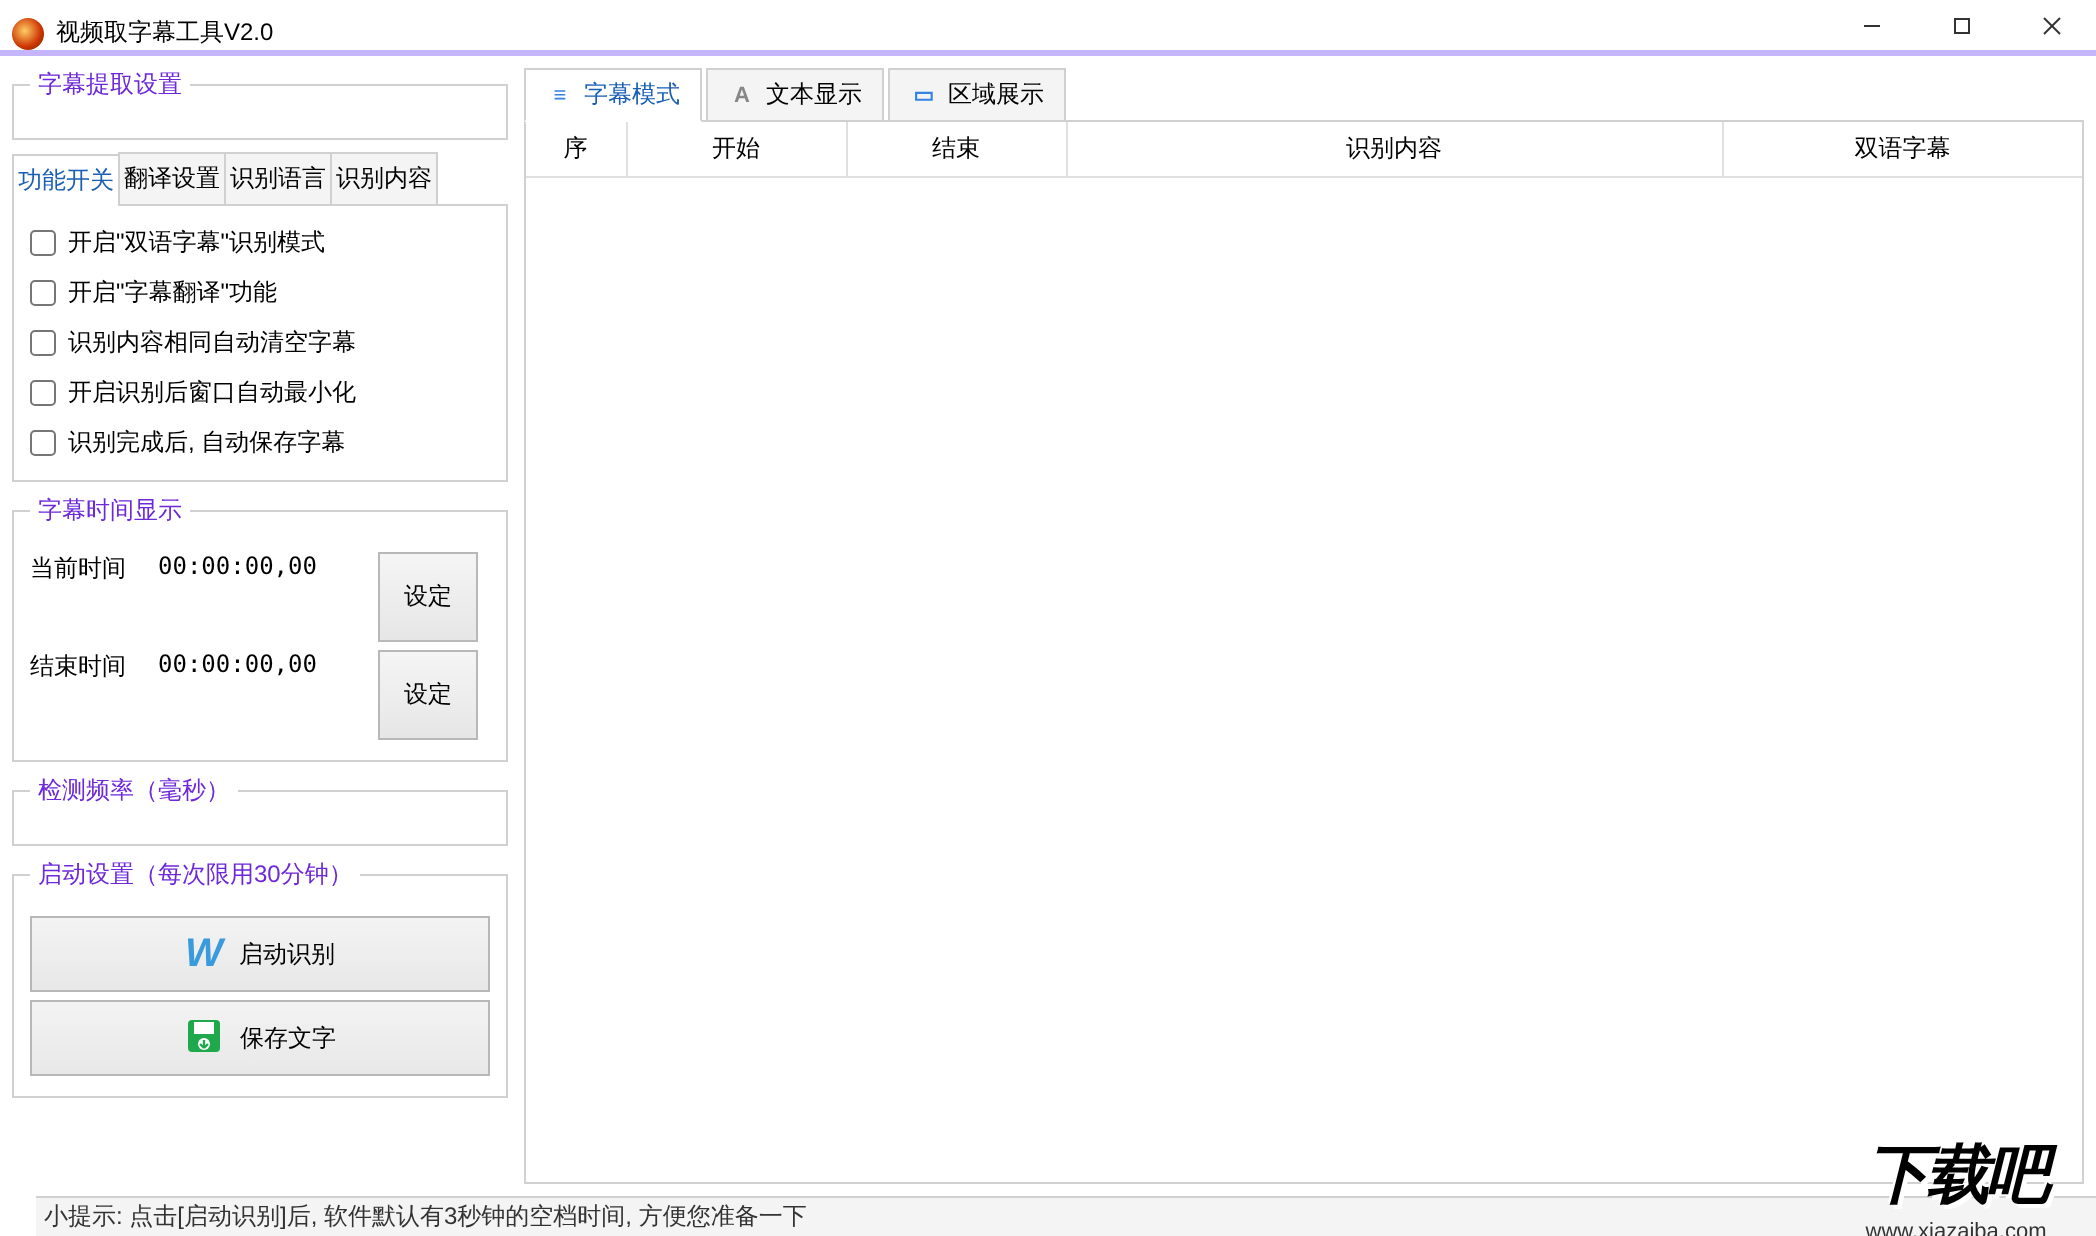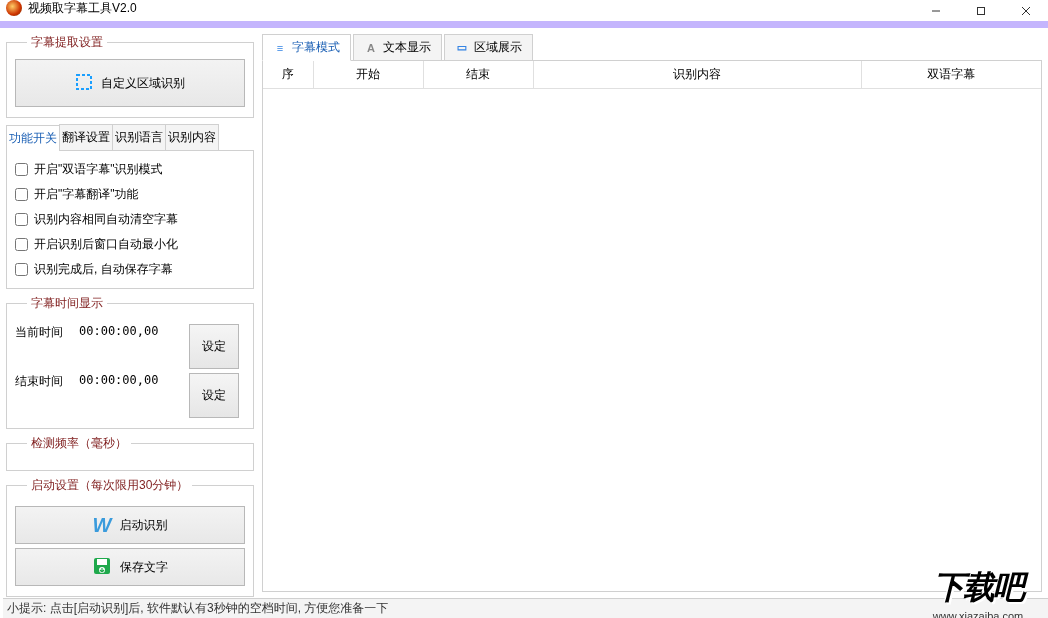--- a/index.html
+++ b/index.html
@@ -1,32 +1,32 @@
 <!DOCTYPE html>
 <html><head>
 <meta charset="utf-8">
 <style>
 * { box-sizing: border-box; margin: 0; padding: 0; font-family: "Microsoft YaHei", "SimSun", Arial, sans-serif; font-size: 12px; }
 body { background: #fff; width: 1048px; height: 618px; overflow: hidden; position: relative; }
 
 
-.titlebar { height: 28px; background: #fff; border-bottom: 7px solid #c4b5fd; display: flex; align-items: flex-start; padding-left: 6px; }
+.titlebar { height: 28px; background: #fff; border-bottom: 3px solid #c4b5fd; display: flex; align-items: flex-end; padding-left: 6px; }
 .titlebar .app-icon { width: 16px; height: 16px; margin-right: 6px; border-radius: 50%; background: radial-gradient(circle at 40% 40%, #ffcc66 0%, #cc3300 60%, #663300 100%); }
 .titlebar .title-text { flex: 1; color: #000; font-size: 12px; }
 .win-btns { display: flex; height: 100%; }
 .win-btn { width: 45px; height: 100%; display: flex; align-items: center; justify-content: center; color: #333; }
 
 
 .content { display: flex; height: calc(100% - 28px - 20px); }
 .left-panel { width: 262px; padding: 6px 8px 6px 6px; display: flex; flex-direction: column; gap: 6px; }
 .right-panel { flex: 1; padding: 6px 6px 6px 0; display: flex; flex-direction: column; }
 
 
 fieldset { border: 1px solid #d0d0d0; padding: 8px 8px 10px 8px; }
-legend { padding: 0 4px; color: #7f1d1d; font-size: 12px; margin-left: 12px; }
+legend { padding: 0 4px; color: #6d28d9; font-size: 12px; }
 
 
 .big-btn { width: 100%; height: 48px; background: linear-gradient(#f3f3f3, #e8e8e8); border: 1px solid #b8b8b8; display: flex; align-items: center; justify-content: center; gap: 8px; cursor: pointer; }
 
 
 .tabs-row { display: flex; border-bottom: 1px solid #d0d0d0; }
 .tab-sm { padding: 4px 2px; border: 1px solid #d0d0d0; border-bottom: none; background: #f4f4f4; margin-right: -1px; font-size: 12px; cursor: pointer; }
 .tab-sm.active { background: #fff; color: #1a5fb4; position: relative; top: 1px; }
 .tab-body { border: 1px solid #d0d0d0; border-top: none; padding: 10px 8px; display: flex; flex-direction: column; gap: 8px; }
 .chk-row { display: flex; align-items: center; gap: 6px; }
@@ -58,21 +58,21 @@
 
 
 .table-wrap { flex: 1; border: 1px solid #d0d0d0; margin-top: -1px; background: #fff; overflow: auto; position: relative; }
 table { width: 100%; border-collapse: collapse; }
 thead th { background: #fff; border: 1px solid #e0e0e0; border-top: none; padding: 5px 4px; font-weight: normal; text-align: center; font-size: 12px; }
 thead th:first-child { border-left: none; }
 thead th:last-child { border-right: none; }
 .table-body-area { height: 500px; }
 
 
-.statusbar { position: absolute; bottom: 0; left: 3px; right: 0; height: 20px; border-top: 1px solid #d0d0d0; display: flex; align-items: center; padding: 0 4px; background: #f4f4f4; font-size: 12px; color: #333; }
+.statusbar { position: absolute; bottom: 0; left: 18px; right: 0; height: 20px; border-top: 1px solid #d0d0d0; display: flex; align-items: center; padding: 0 4px; background: #f4f4f4; font-size: 12px; color: #333; }
 
 
 .watermark { position: absolute; right: 0; bottom: 16px; width: 140px; height: 56px; display: flex; flex-direction: column; align-items: center; justify-content: center; font-style: italic; font-weight: 900; color: #000; pointer-events: none; }
 .watermark .wm-big { font-size: 32px; letter-spacing: -2px; text-shadow: 2px 2px 0 #fff, -1px -1px 0 #fff; margin-top: 40px; }
 .watermark .wm-small { font-size: 11px; color: #333; font-style: normal; font-weight: normal; }
 </style>
 </head>
 <body>
 
 <div class="titlebar">
@@ -97,28 +97,20 @@
     </div>
   </div>
 </div>
 
 <div class="content">
 
   <div class="left-panel">
 
     <fieldset>
       <legend>字幕提取设置</legend>
-      <button class="big-btn">
-        <span>
-          <svg width="18" height="18" viewBox="0 0 18 18">
-              <rect x="2" y="2" width="14" height="14" fill="none" stroke="#1a9fff" stroke-width="2" stroke-dasharray="3 2"></rect>
-            </svg>
-        </span>
-        <span>自定义区域识别</span>
-      </button>
     </fieldset>
 
     <div>
       <div class="tabs-row" id="left-tabs">
           <div class="tab-sm active">功能开关</div>
           <div class="tab-sm">翻译设置</div>
           <div class="tab-sm">识别语言</div>
           <div class="tab-sm">识别内容</div>
         </div>
       <div class="tab-body" id="left-checks">

